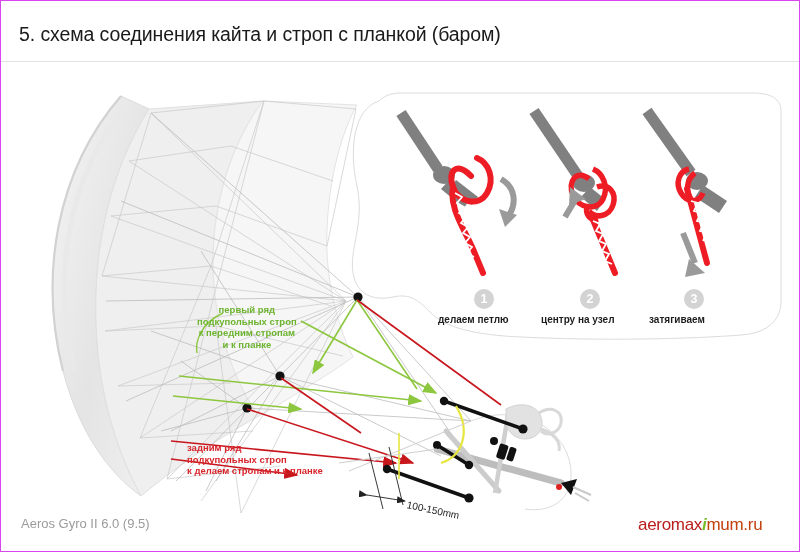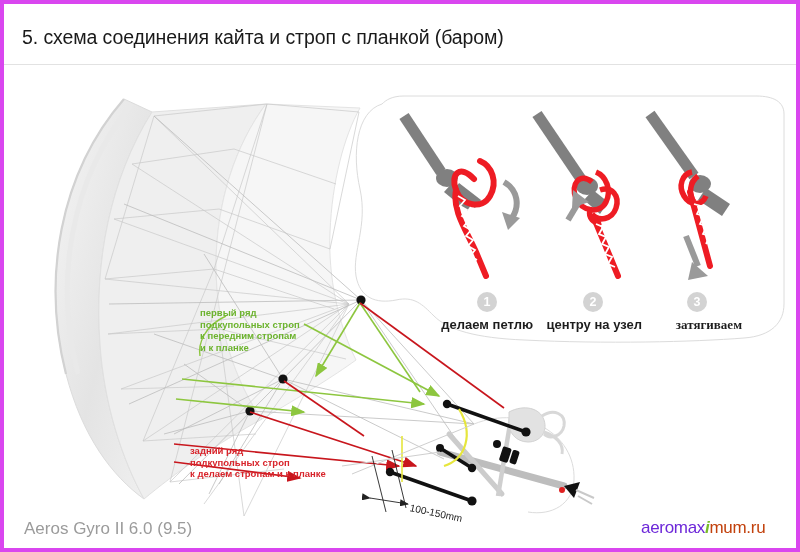--- a/index.html
+++ b/index.html
@@ -8,21 +8,21 @@
     background: #ffffff;
   }
   body {
     font-family: "Liberation Sans", sans-serif;
   }
   #page {
     position: relative;
     width: 800px;
     height: 552px;
     background: #ffffff;
-    border: 4px solid #d946ef;
+    border: 1px solid #d946ef;
     box-sizing: border-box;
     overflow: hidden;
   }
   #slide-title {
     position: absolute;
     left: 18px;
     top: 22px;
     font-size: 19.5px;
     color: #1a1a1a;
     font-family: "Liberation Sans", sans-serif;
@@ -49,40 +49,40 @@
     font-family: "Liberation Sans", sans-serif;
     font-size: 9.5px;
     font-weight: bold;
     line-height: 11.5px;
     white-space: nowrap;
   }
   #anno-front {
     left: 196px;
     top: 303px;
     color: #6cb32e;
-    text-align: left;
+    text-align: center;
   }
   #anno-rear {
     left: 186px;
     top: 441px;
     color: #d8242b;
     text-align: left;
   }
   .step-caption {
     position: absolute;
     font-family: "Liberation Sans", sans-serif;
-    font-size: 13px;
+    font-size: 10px;
     font-weight: bold;
     color: #1d1d1d;
     white-space: nowrap;
-    text-align: right;
+    text-align: left;
   }
   #cap-1 { left: 437px; top: 313px; width: 92px; }
   #cap-2 { left: 540px; top: 313px; width: 98px; }
-  #cap-3 { left: 648px; top: 313px; width: 90px; font-family: Liberation Serif, serif; }
+  #cap-3 { left: 648px; top: 313px; width: 90px; }
   .step-badge {
     position: absolute;
     width: 20px;
     height: 20px;
     border-radius: 50%;
     background: #d3d3d3;
     color: #ffffff;
     font-family: "Liberation Sans", sans-serif;
     font-size: 12.5px;
     font-weight: bold;
@@ -101,34 +101,34 @@
     color: #1d1d1d;
     white-space: nowrap;
     transform: rotate(12deg);
     transform-origin: 0 50%;
   }
   #footer-model {
     position: absolute;
     left: 20px;
     top: 515px;
     font-family: "Liberation Sans", sans-serif;
-    font-size: 17px;
+    font-size: 13px;
     color: #9b9b9b;
     white-space: nowrap;
   }
   #logo {
     position: absolute;
     left: 637px;
     top: 514px;
     font-family: "Liberation Sans", sans-serif;
     font-size: 17px;
     white-space: nowrap;
     letter-spacing: -0.3px;
   }
-  #logo .logo-a { color: #6d28d9; }
+  #logo .logo-a { color: #b91c1c; }
   #logo .logo-i { color: #79bc2a; font-style: italic; font-weight: bold; }
   #logo .logo-b { color: #c2410c; }
 </style>
 </head>
 <body>
 
 <div id="page">
 
   <div id="slide-title">5. схема соединения кайта и строп с планкой (баром)</div>
   <div id="title-rule"></div>
@@ -345,21 +345,21 @@
   </svg>
 
   <div class="anno" id="anno-front">
     <div>первый ряд</div>
     <div>подкупольных строп</div>
     <div>к передним стропам</div>
     <div>и к планке</div>
   </div>
 
   <div class="anno" id="anno-rear">
-    <div>задний ряд</div>
+    <div>задним ряд</div>
     <div>подкупольных строп</div>
     <div>к делаем стропам и к планке</div>
   </div>
 
   <div class="step-badge" id="badge-1">1</div>
   <div class="step-badge" id="badge-2">2</div>
   <div class="step-badge" id="badge-3">3</div>
 
   <div class="step-caption" id="cap-1">делаем петлю</div>
   <div class="step-caption" id="cap-2">центру на узел</div>

